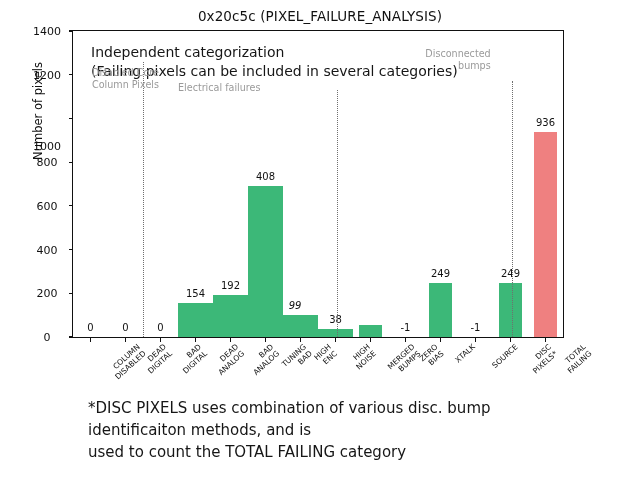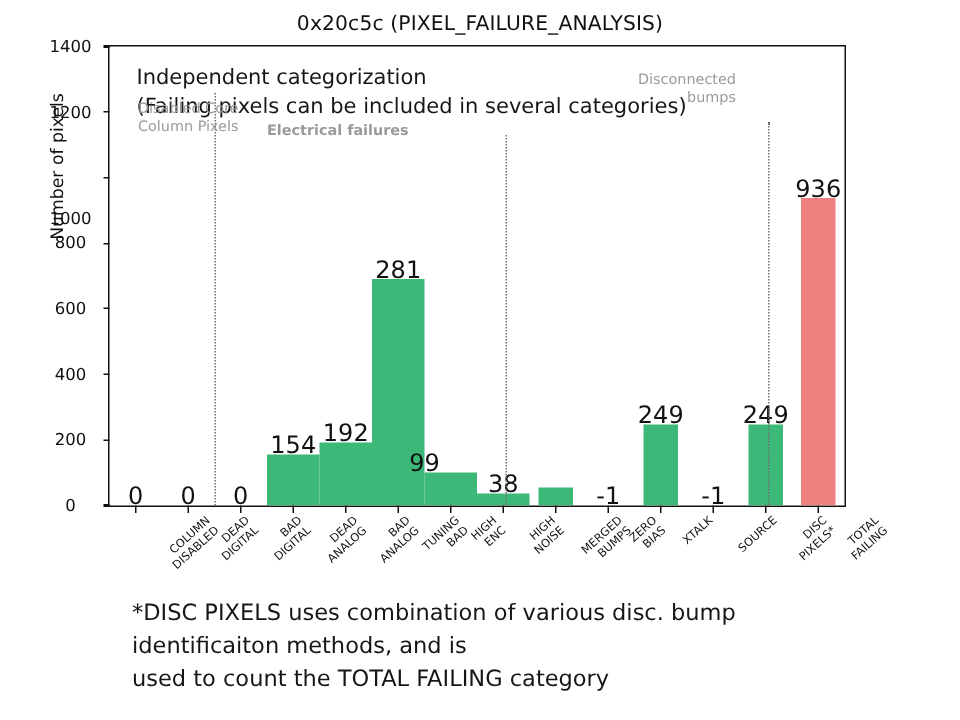--- a/index.html
+++ b/index.html
@@ -98,21 +98,21 @@
   
   .bar {
     position: absolute;
     bottom: 0;
     background: #3cb878;
   }
   .bar.total { background: #ef8080; }
 
   .barlabel {
     position: absolute;
-    font-size: 16px;
+    font-size: 10px;
     color: #111111;
     text-align: right;
     transform: translateX(-50%);
     white-space: nowrap;
     line-height: 1;
   }
 
   
   .divider {
     position: absolute;
@@ -160,43 +160,43 @@
   <div id="plot-area">
     <div id="plot-inner">
         <div class="barlabel" style="left: 17.5px; top: 292px;">0</div>
         <div class="barlabel" style="left: 52.5px; top: 292px;">0</div>
         <div class="barlabel" style="left: 87.5px; top: 292px;">0</div>
         <div class="bar" title="DEAD ANALOG: 154" style="left: 105px; width: 35px; height: 33.66px; background: rgb(60, 184, 120);"></div>
         <div class="barlabel" style="left: 122.5px; top: 258.34px;">154</div>
         <div class="bar" title="BAD ANALOG: 192" style="left: 140px; width: 35px; height: 41.9657px; background: rgb(60, 184, 120);"></div>
         <div class="barlabel" style="left: 157.5px; top: 250.034px;">192</div>
         <div class="bar" title="TUNING BAD: 692" style="left: 175px; width: 35px; height: 151.251px; background: rgb(60, 184, 120);"></div>
-        <div class="barlabel" style="left: 192.5px; top: 140.749px;">281</div>
+        <div class="barlabel" style="left: 192.5px; top: 140.749px;">408</div>
         <div class="bar" title="HIGH ENC: 99" style="left: 210px; width: 35px; height: 21.6386px; background: rgb(60, 184, 120);"></div>
-        <div class="barlabel" style="left: 210px; top: 270.361px;">99</div>
+        <div class="barlabel" style="left: 222px; top: 270.361px; font-style: italic;">99</div>
         <div class="bar" title="HIGH NOISE: 38" style="left: 245px; width: 35px; height: 8.30571px; background: rgb(60, 184, 120);"></div>
         <div class="barlabel" style="left: 262.5px; top: 283.694px;">38</div>
         <div class="bar" title="MERGED BUMPS: 57" style="left: 285.95px; width: 23.1px; height: 12.4586px; background: rgb(60, 184, 120);"></div>
         <div class="barlabel" style="left: 297.5px; top: 279.541px; margin-top: 42px;">57</div>
         <div class="barlabel" style="left: 332.5px; top: 292px;">-1</div>
         <div class="bar" title="XTALK: 249" style="left: 355.95px; width: 23.1px; height: 54.4243px; background: rgb(60, 184, 120);"></div>
         <div class="barlabel" style="left: 367.5px; top: 237.576px;">249</div>
         <div class="barlabel" style="left: 402.5px; top: 292px;">-1</div>
         <div class="bar" title="DISC PIXELS*: 249" style="left: 425.95px; width: 23.1px; height: 54.4243px; background: rgb(60, 184, 120);"></div>
         <div class="barlabel" style="left: 437.5px; top: 237.576px;">249</div>
         <div class="bar total" title="TOTAL FAILING: 936" style="left: 460.95px; width: 23.1px; height: 204.583px; background: rgb(239, 128, 128);"></div>
         <div class="barlabel" style="left: 472.5px; top: 87.4171px;">936</div>
         <div class="divider" style="left: 70px; top: 30.6px; height: 275.4px;"></div>
         <div class="divider" style="left: 264.25px; top: 59.0143px; height: 246.986px;"></div>
         <div class="divider" style="left: 439.25px; top: 50.2714px; height: 255.729px;"></div>
         <div class="annot-main" style="left: 18px; top: 12px;">Independent categorization
 (Failing pixels can be included in several categories)</div>
         <div class="annot-grey" style="left: 19px; top: 36.0643px;">Disabled Core
 Column Pixels</div>
-        <div class="annot-grey" style="left: 105px; top: 51.3643px; font-weight: bold;">Electrical failures</div>
+        <div class="annot-grey" style="left: 105px; top: 51.3643px;">Electrical failures</div>
         <div class="annot-grey center" style="left: 385px; top: 17.4857px;">Disconnected
 bumps</div>
       </div>
   <div class="ytick" style="top: 306px;">0</div>
       <div class="ytickmark" style="top: 305.45px;"></div>
       <div class="ytick" style="top: 262.286px;">200</div>
       <div class="ytickmark" style="top: 261.736px;"></div>
       <div class="ytick" style="top: 218.571px;">400</div>
       <div class="ytickmark" style="top: 218.021px;"></div>
       <div class="ytick" style="top: 174.857px;">600</div>

